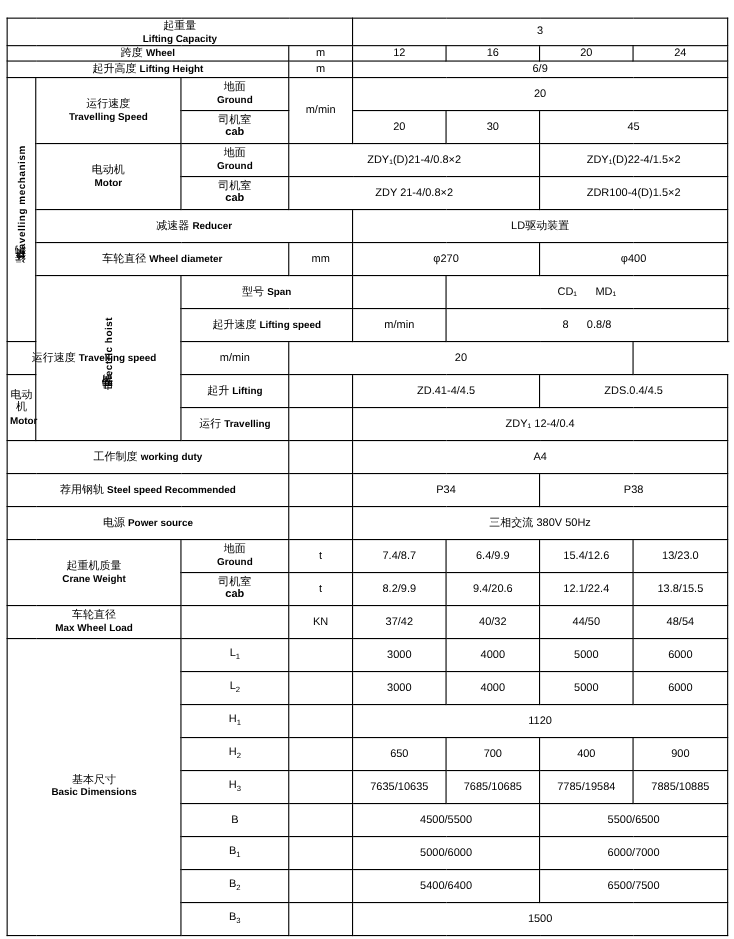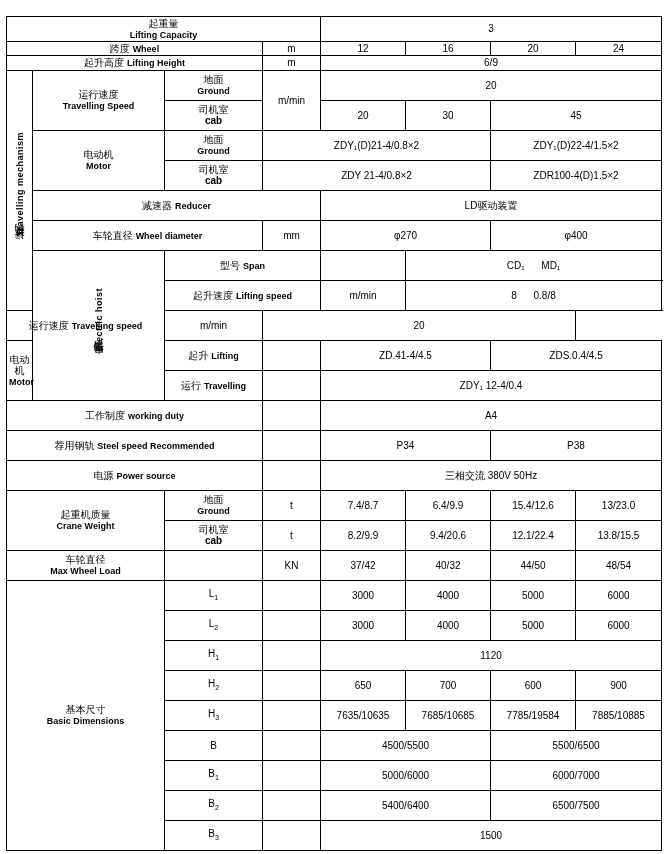--- a/index.html
+++ b/index.html
@@ -321,21 +321,21 @@
   <tr class="tallrow">
     <td><span>H</span><span class="sub">1</span></td>
     <td></td>
     <td colspan="4">1120</td>
   </tr>
   <tr class="tallrow">
     <td><span>H</span><span class="sub">2</span></td>
     <td></td>
     <td>650</td>
     <td>700</td>
-    <td>600</td>
+    <td>400</td>
     <td>900</td>
   </tr>
   <tr class="tallrow">
     <td><span>H</span><span class="sub">3</span></td>
     <td></td>
     <td>7635/10635</td>
     <td>7685/10685</td>
     <td>7785/19584</td>
     <td>7885/10885</td>
   </tr>

